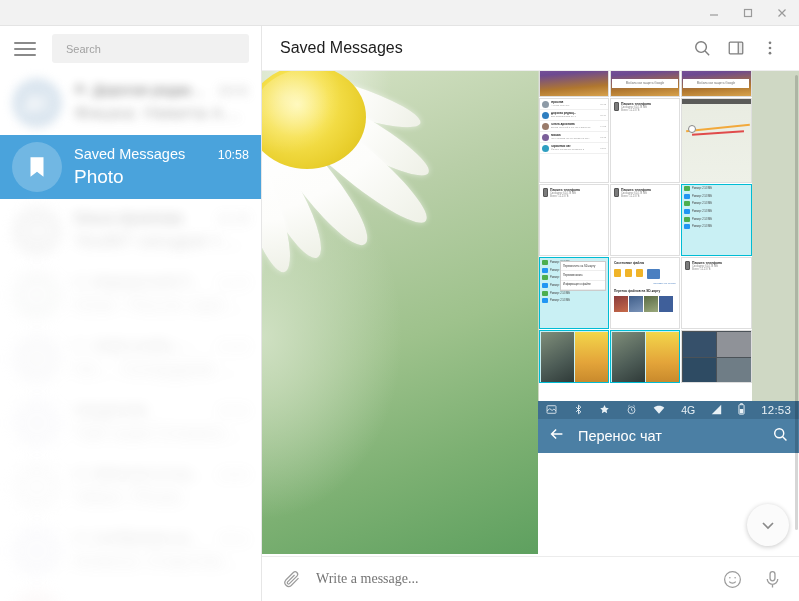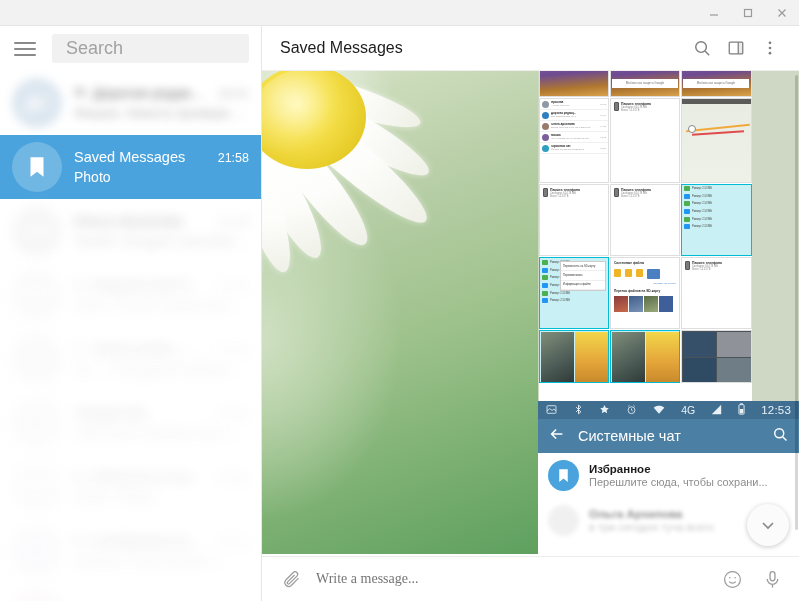--- a/index.html
+++ b/index.html
@@ -44,21 +44,21 @@
     cursor: pointer; flex: 0 0 auto;
   }
   #hamburger-button i {
     display: block; height: 2px; width: 22px; background: #8a8a8a; border-radius: 1px;
   }
   #search-field {
     flex: 1 1 auto; height: 29px;
     background: #f1f1f1; border-radius: 3px;
     display: flex; align-items: center;
     padding: 0 14px;
-    font-size: 18px; color: #a2a2a2;
+    font-size: 11px; color: #a2a2a2;
   }
 
   #chat-list { position: relative; }
   .chat-row {
     position: relative;
     height: 64px;
     display: flex; align-items: center;
     padding: 0 12px 0 12px;
     gap: 12px;
     cursor: pointer;
@@ -78,21 +78,21 @@
   .avatar.saved { background: rgba(255,255,255,.22); }
   .chat-body { flex: 1 1 auto; min-width: 0; }
   .chat-line1 { display: flex; align-items: baseline; gap: 6px; }
   .chat-group-icon { flex: 0 0 auto; opacity: .75; display:flex; }
   .chat-title {
     font-size: 14.5px; color: #222; flex: 1 1 auto;
     white-space: nowrap; overflow: hidden; text-overflow: ellipsis;
   }
   .chat-time { font-size: 12.5px; color: #9a9a9a; flex: 0 0 auto; }
   .chat-preview {
-    font-size: 14px; color: #8d8d8d; margin-top: 4px;
+    font-size: 19px; color: #8d8d8d; margin-top: 4px;
     white-space: nowrap; overflow: hidden; text-overflow: ellipsis;
   }
   .chat-row.selected .chat-title,
   .chat-row.selected .chat-time,
   .chat-row.selected .chat-preview { color: #ffffff; }
   .chat-row.selected .chat-title { font-weight: normal; }
 
   
   #chat-pane {
     position: absolute; top: 26px; left: 262px;
@@ -307,21 +307,21 @@
       </div>
       <div class="chat-row selected">
         <div class="avatar saved">
           <svg width="26" height="26" viewBox="0 0 24 24" fill="#ffffff">
             <path d="M6 3h12v18l-6-4.6L6 21z"></path>
           </svg>
         </div>
         <div class="chat-body">
           <div class="chat-line1">
             <div class="chat-title">Saved Messages</div>
-            <div class="chat-time">21:58</div>
+            <div class="chat-time">10:58</div>
           </div>
           <div class="chat-preview">Photo</div>
         </div>
       </div>
       <div class="chat-row blurred faint">
         <div class="avatar" style="background: rgb(227, 227, 227);">ОА</div>
         <div class="chat-body">
           <div class="chat-line1">
             <div class="chat-title">Ольга Архипова</div>
             <div class="chat-time">21:23</div>
@@ -711,49 +711,29 @@
             <span id="android-clock">12:53</span>
           </div>
         </div>
 
         <div id="android-appbar">
           <span>
             <svg width="18" height="18" viewBox="0 0 20 20" fill="none" stroke="#fff" stroke-width="1.7">
               <path d="M16 10H4M9 5l-5 5 5 5"></path>
             </svg>
           </span>
-          <span id="android-appbar-title">Системные чат</span>
+          <span id="android-appbar-title">Перенос чат</span>
           <span>
             <svg width="17" height="17" viewBox="0 0 20 20" fill="none" stroke="#fff" stroke-width="1.7">
               <circle cx="8.5" cy="8.5" r="5.3"></circle>
                 <path d="M12.6 12.6L17 17"></path>
             </svg>
           </span>
         </div>
 
-        <div id="android-list">
-            <div class="and-row">
-              <div class="and-av">
-                <svg width="17" height="17" viewBox="0 0 24 24" fill="#ffffff">
-                  <path d="M6 3h12v18l-6-4.6L6 21z"></path>
-                </svg>
-              </div>
-              <div class="and-txt">
-                <div class="and-name">Избранное</div>
-                <div class="and-sub">Перешлите сюда, чтобы сохрани...</div>
-              </div>
-            </div>
-            <div class="and-row dim">
-              <div class="and-av grey"></div>
-              <div class="and-txt">
-                <div class="and-name">Ольга Архипова</div>
-                <div class="and-sub">в три сегодня туча всего</div>
-              </div>
-            </div>
-          </div>
       </div>
     </div>
 
     <div id="message-scrollbar">
         <i></i>
       </div>
 
     <div id="scroll-down-button">
       <svg width="20" height="20" viewBox="0 0 20 20" fill="none" stroke="currentColor" stroke-width="1.7">
         <path d="M5 8l5 5 5-5"></path>

